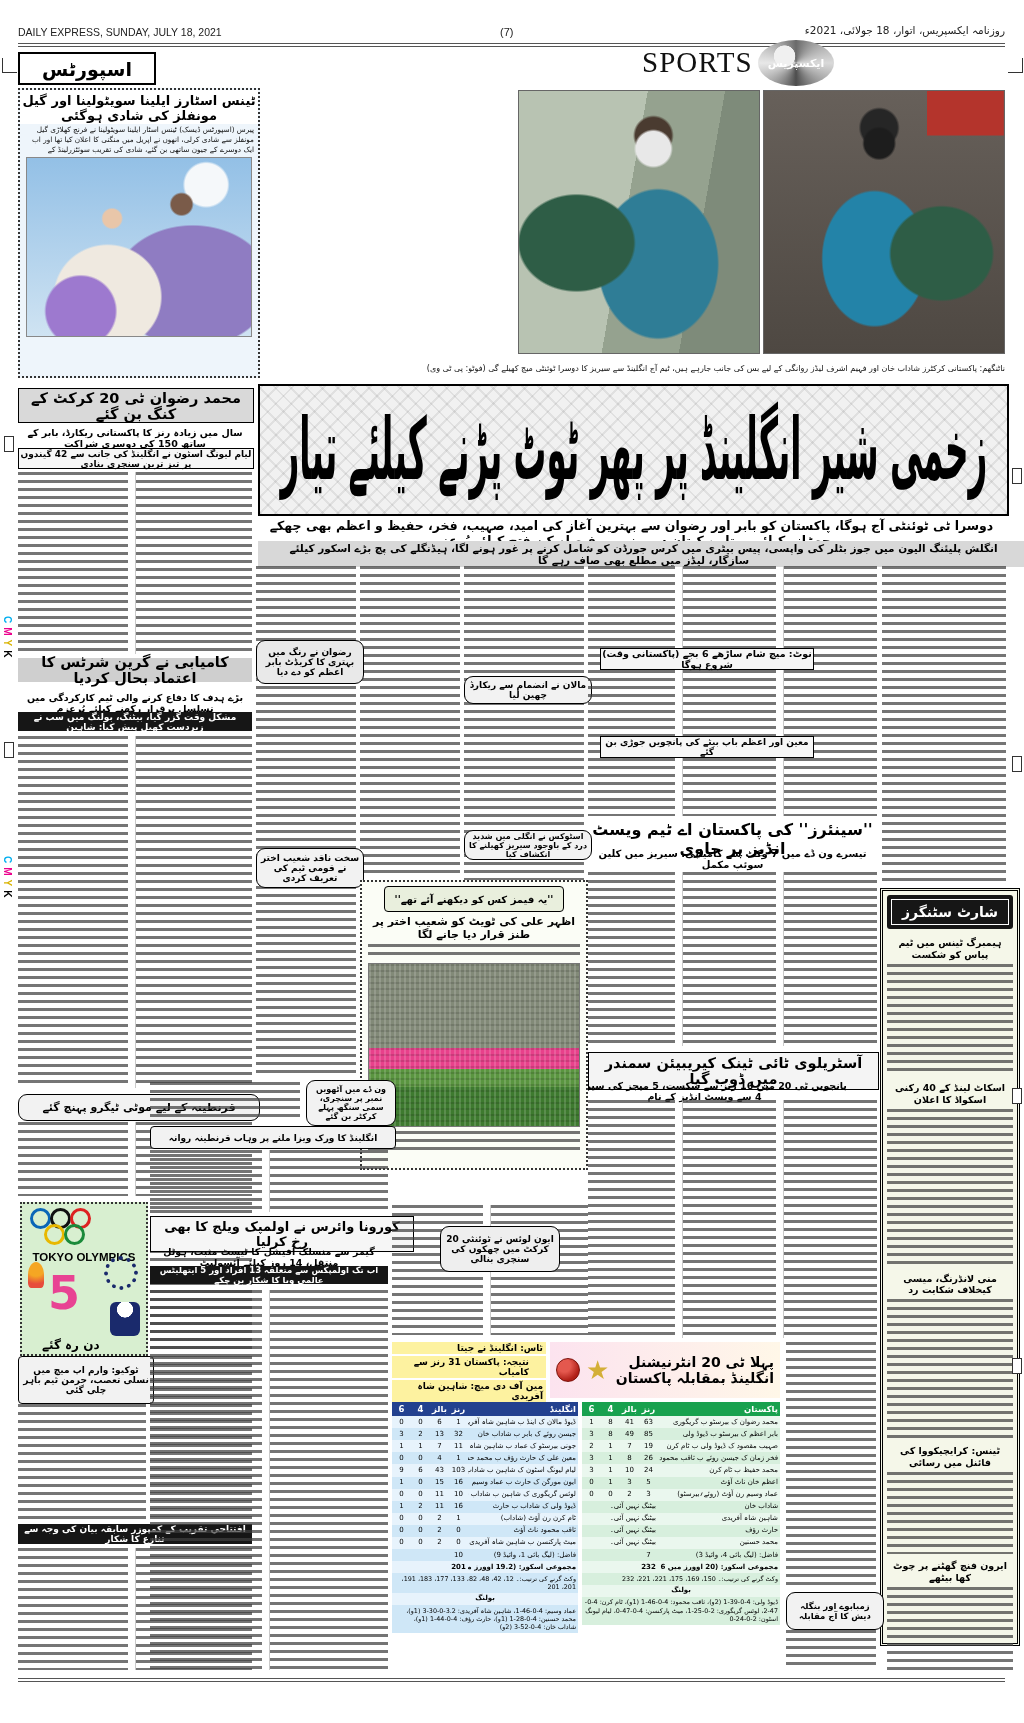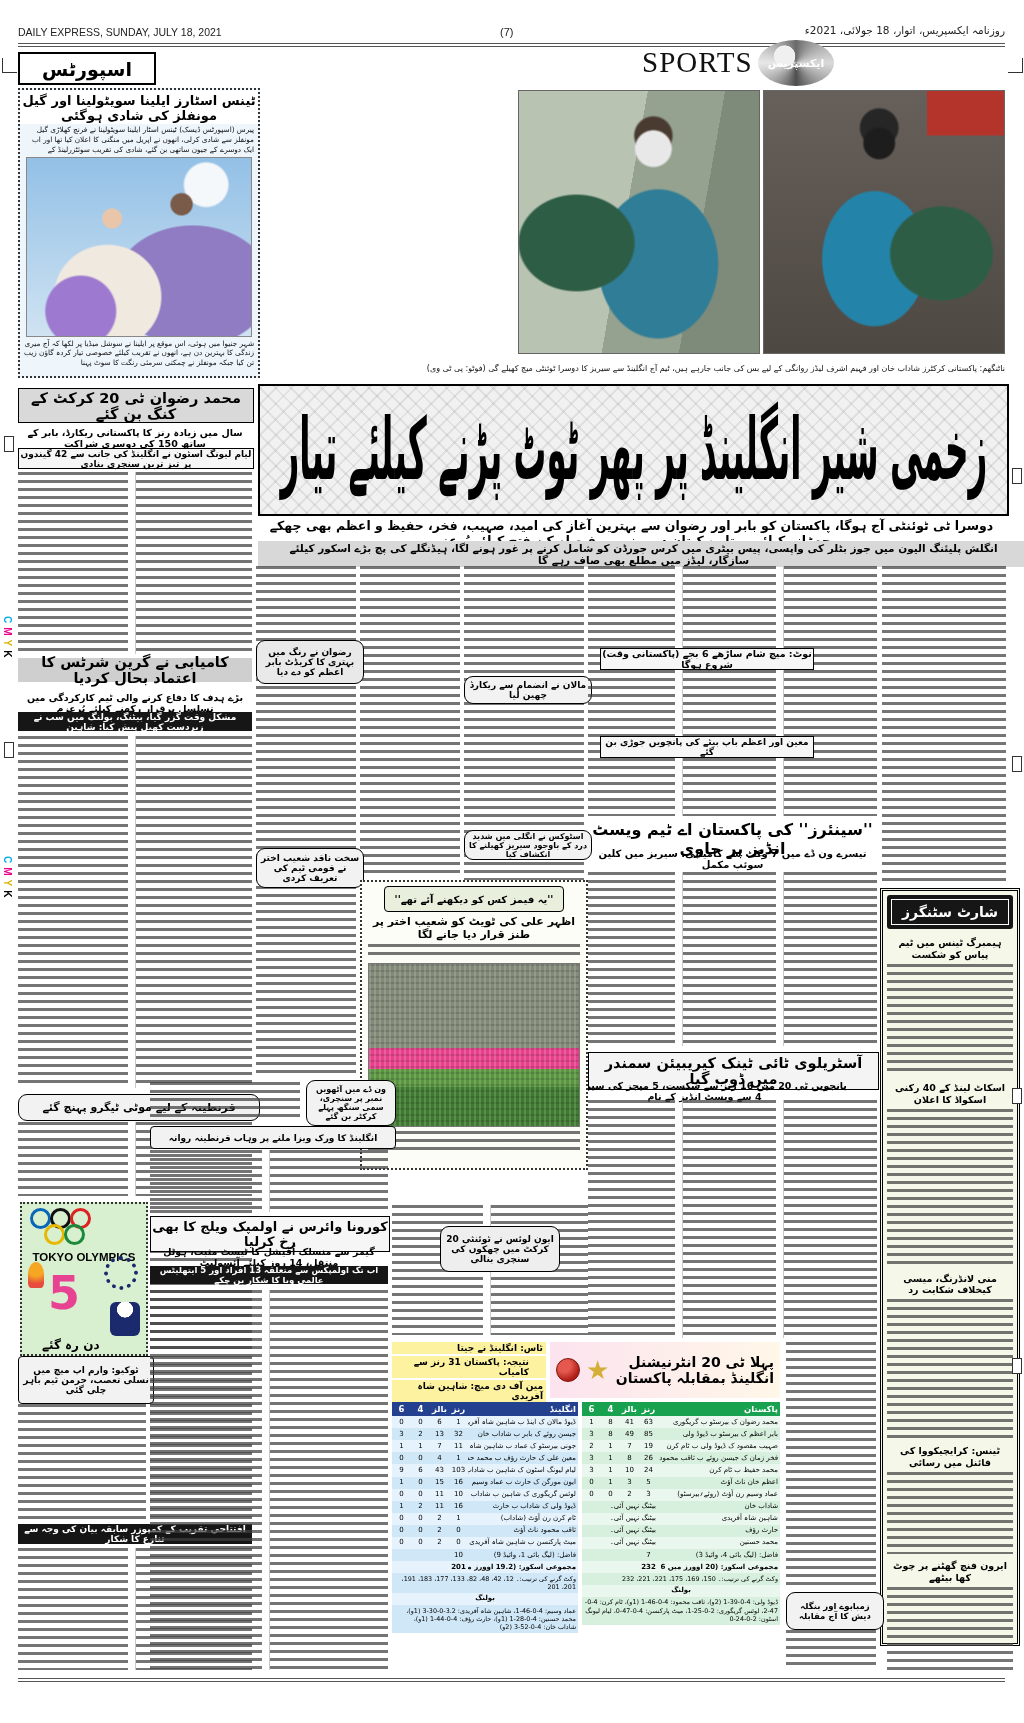--- a/index.html
+++ b/index.html
@@ -99,21 +99,20 @@
   <div class="abs plainhead" style="left:18px;top:52px;width:134px;height:29px;border:2px solid #000;font-size:19px">اسپورٹس</div>
   <div class="abs serif" style="left:642px;top:46px;font-size:29px;letter-spacing:1px;color:#111">SPORTS</div>
   <div class="abs logo" style="left:758px;top:40px;width:76px;height:46px;font-size:11px">
       <span>ایکسپریس</span>
     </div>
 
   <div class="abs dotbox" style="left:18px;top:88px;width:238px;height:286px">
     <div class="u b c" style="font-size:13px;padding:3px 2px 1px 2px;background:#fff">ٹینس اسٹارز ایلینا سویٹولینا اور گیل مونفلز کی شادی ہوگئی</div>
     <div class="u" style="font-size:7.3px;line-height:1.35;padding:1px 4px;color:#111">پیرس (اسپورٹس ڈیسک) ٹینس اسٹار ایلینا سویٹولینا نے فرنچ کھلاڑی گیل مونفلز سے شادی کرلی، انھوں نے اپریل میں منگنی کا اعلان کیا تھا اور اب ایک دوسرے کے جیون ساتھی بن گئے، شادی کی تقریب سوئٹزرلینڈ کے</div>
     <div class="weddingphoto" style="margin:1px 6px;height:178px;border:1px solid #888"></div>
-    <div class="u" style="font-size:7.3px;line-height:1.35;padding:1px 4px;color:#111">شہر جنیوا میں ہوئی، اس موقع پر ایلینا نے سوشل میڈیا پر لکھا کہ آج میری زندگی کا بہترین دن ہے، انھوں نے تقریب کیلئے خصوصی تیار کردہ گاؤن زیب تن کیا جبکہ مونفلز نے چمکتی سرمئی رنگت کا سوٹ پہنا</div>
   </div>
 
 
   <div class="abs" style="left:518px;top:90px;width:487px;height:264px;display:flex;gap:3px">
     <div class="cricphoto1" style="flex:1;border:1px solid #666"></div>
     <div class="cricphoto2" style="flex:1;border:1px solid #666"></div>
   </div>
 
   <div class="abs u" style="left:258px;top:364px;width:747px;font-size:8px;color:#111">ناٹنگھم: پاکستانی کرکٹرز شاداب خان اور فہیم اشرف لیڈز روانگی کے لیے بس کی جانب جارہے ہیں، ٹیم آج انگلینڈ سے سیریز کا دوسرا ٹوئنٹی میچ کھیلے گی (فوٹو: پی ٹی وی)</div>
 
@@ -229,21 +228,21 @@
     <div class="sim" style="height:84px;margin-top:3px"></div>
   </div>
 
   <div class="abs sim" style="left:150px;top:1082px;width:150px;height:40px"></div>
   <div class="abs boxhead" style="left:306px;top:1080px;width:82px;height:42px;font-size:8px">ون ڈے میں آٹھویں نمبر پر سنچری، سمی سنگھ پہلے کرکٹر بن گئے</div>
   <div class="abs boxhead" style="left:150px;top:1126px;width:238px;height:19px;font-size:9px;border-radius:4px">انگلینڈ کا ورک ویزا ملنے پر وہاب قرنطینہ روانہ</div>
   <div class="abs simwrap" style="left:150px;top:1150px;width:238px;height:62px">
     <div class="sim"></div>
     <div class="sim"></div>
   </div>
-  <div class="abs u b c" style="left:150px;top:1216px;width:238px;font-size:13px;border:1.5px solid #000;padding:2px 0;background:#f6f6f6">کورونا وائرس نے اولمپک ویلج کا بھی رخ کرلیا</div>
+  <div class="abs u b c" style="left:150px;top:1216px;width:238px;font-size:13px;border:1.5px solid #000;padding:2px 12px;background:#f6f6f6">کورونا وائرس نے اولمپک ویلج کا بھی رخ کرلیا</div>
   <div class="abs u b c" style="left:150px;top:1246px;width:238px;font-size:9.5px">گیمز سے منسلک آفیشل کا ٹیسٹ مثبت، ہوٹل منتقل، 14 روز کیلئے آئسولیٹ</div>
   <div class="abs blackbar" style="left:150px;top:1266px;width:238px;height:18px;font-size:8.5px">اب تک اولمپکس سے متعلقہ 13 افراد اور 5 ایتھلیٹس عالمی وبا کا شکار بن چکے</div>
   <div class="abs simwrap" style="left:150px;top:1290px;width:238px;height:380px">
     <div class="sim"></div>
     <div class="sim"></div>
   </div>
 
   <div class="abs simwrap" style="left:392px;top:1205px;width:196px;height:130px">
     <div class="sim"></div>
     <div class="sim"></div>

